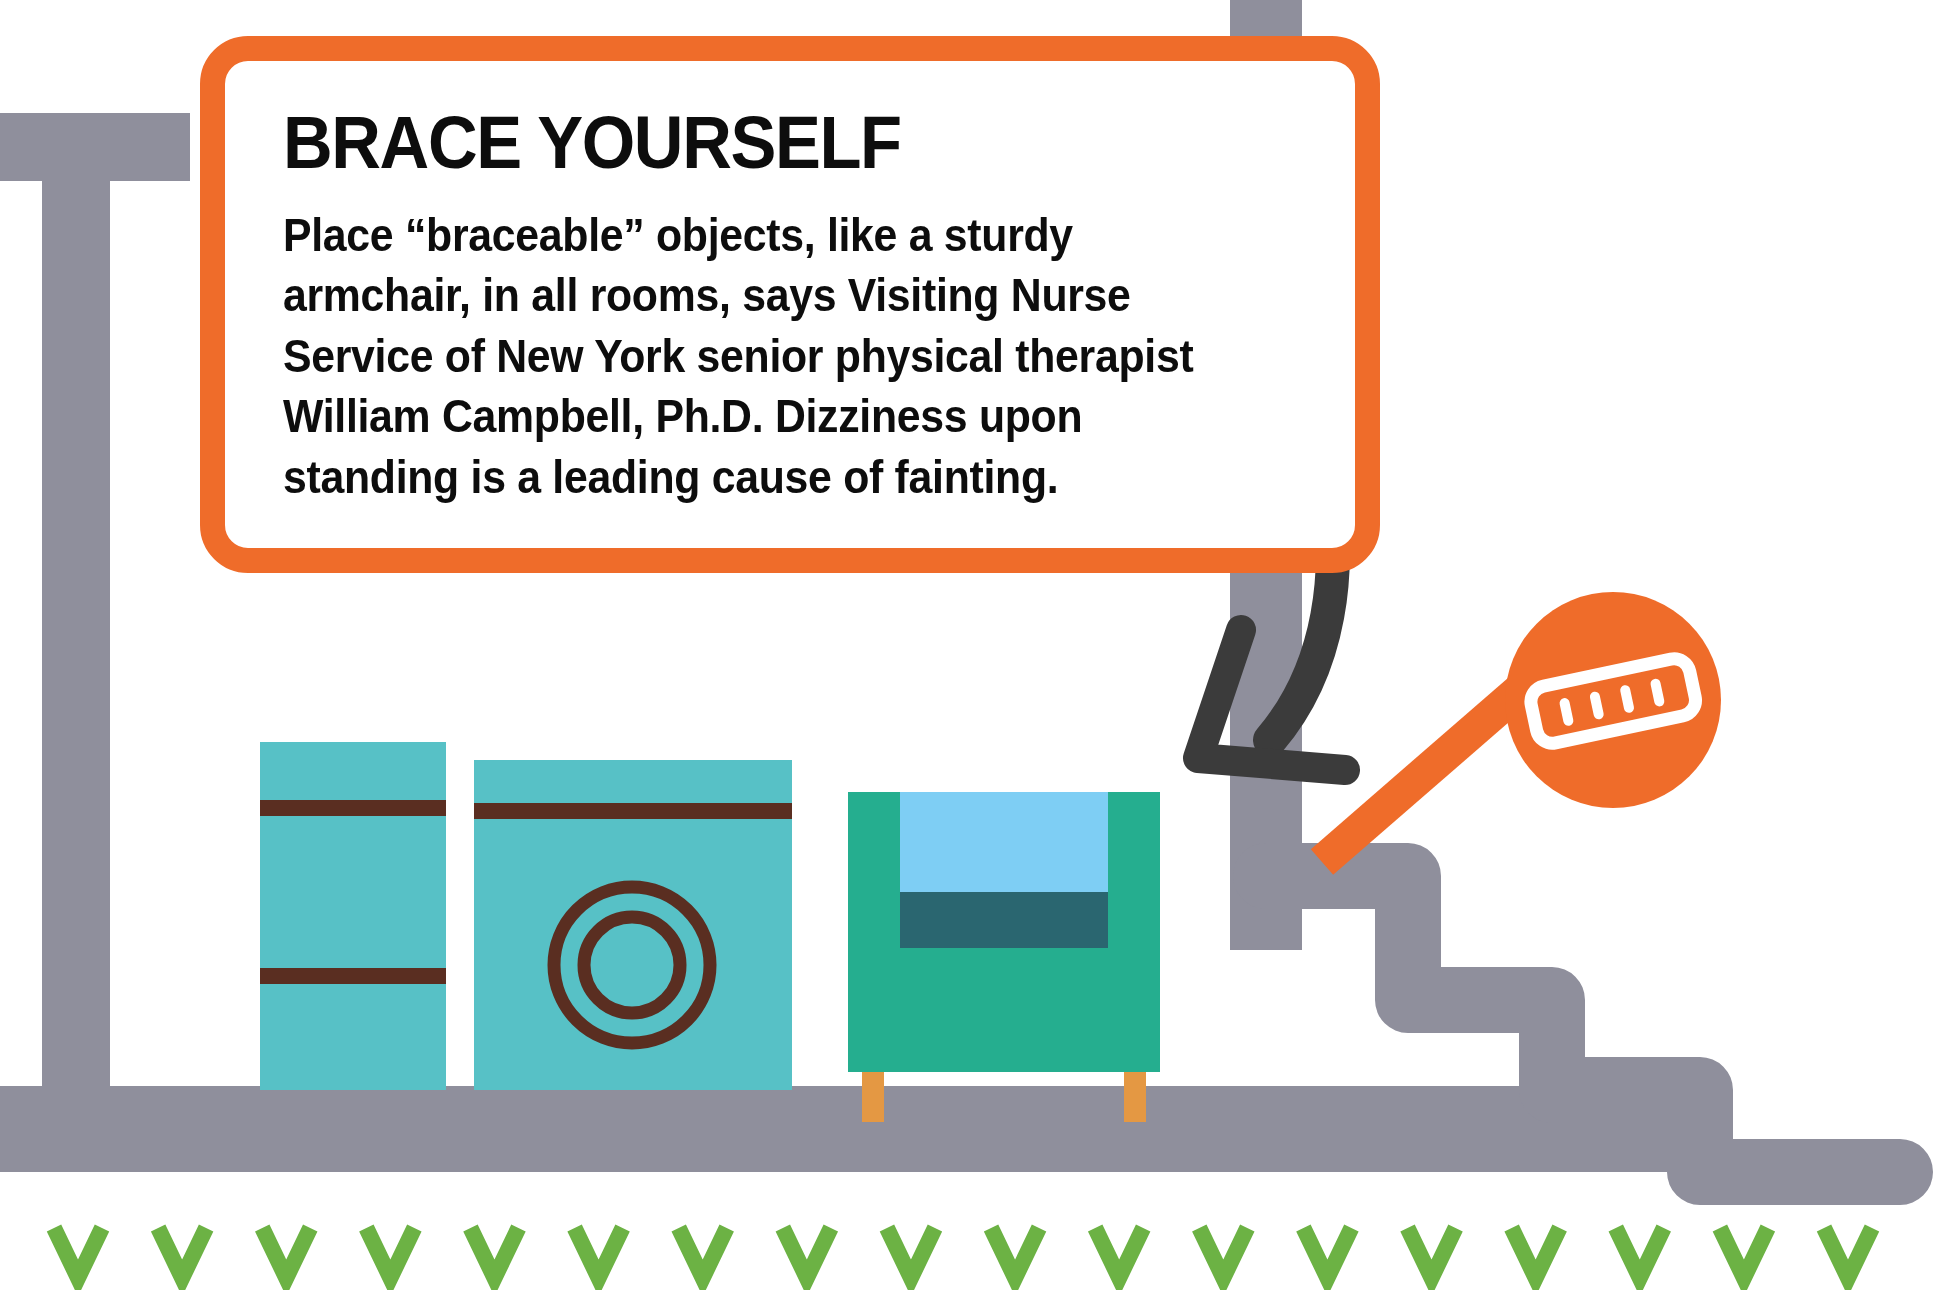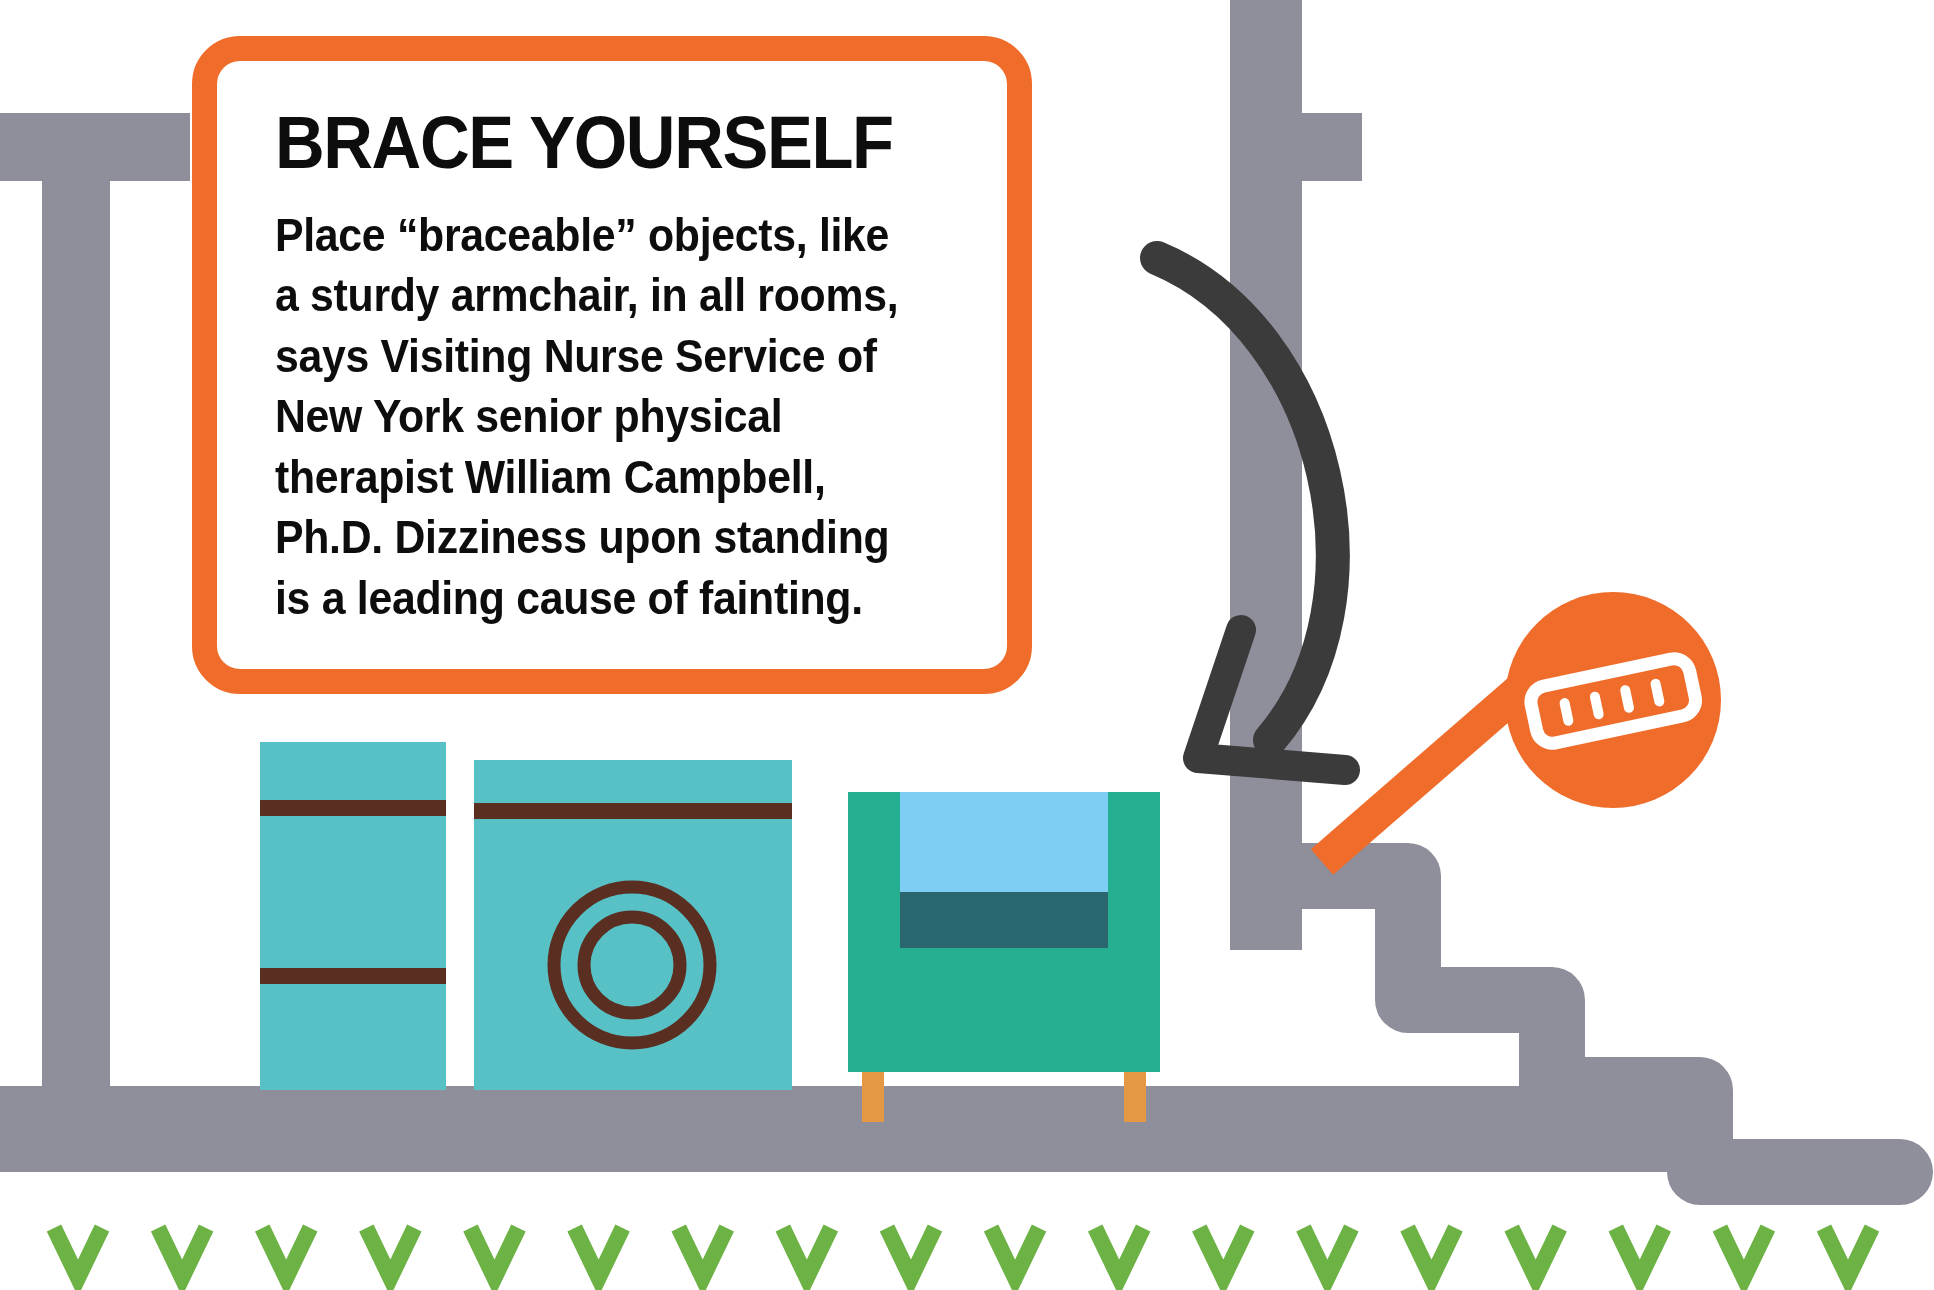--- a/index.html
+++ b/index.html
@@ -19,23 +19,23 @@
   }
   #scene {
     position: absolute;
     inset: 0;
     width: 1934px;
     height: 1290px;
   }
   
   #callout {
     position: absolute;
-    left: 192px;
+    left: 200px;
     top: 36px;
-    width: 840px;
+    width: 1180px;
     box-sizing: border-box;
     background: #ffffff;
     border: 25px solid #EF6C2A;
     border-radius: 48px;
     padding: 46px 58px 40px 58px;
     z-index: 5;
   }
   #callout-title {
     font-family: "Liberation Sans Narrow", "Liberation Sans", sans-serif;
     font-weight: 700;

